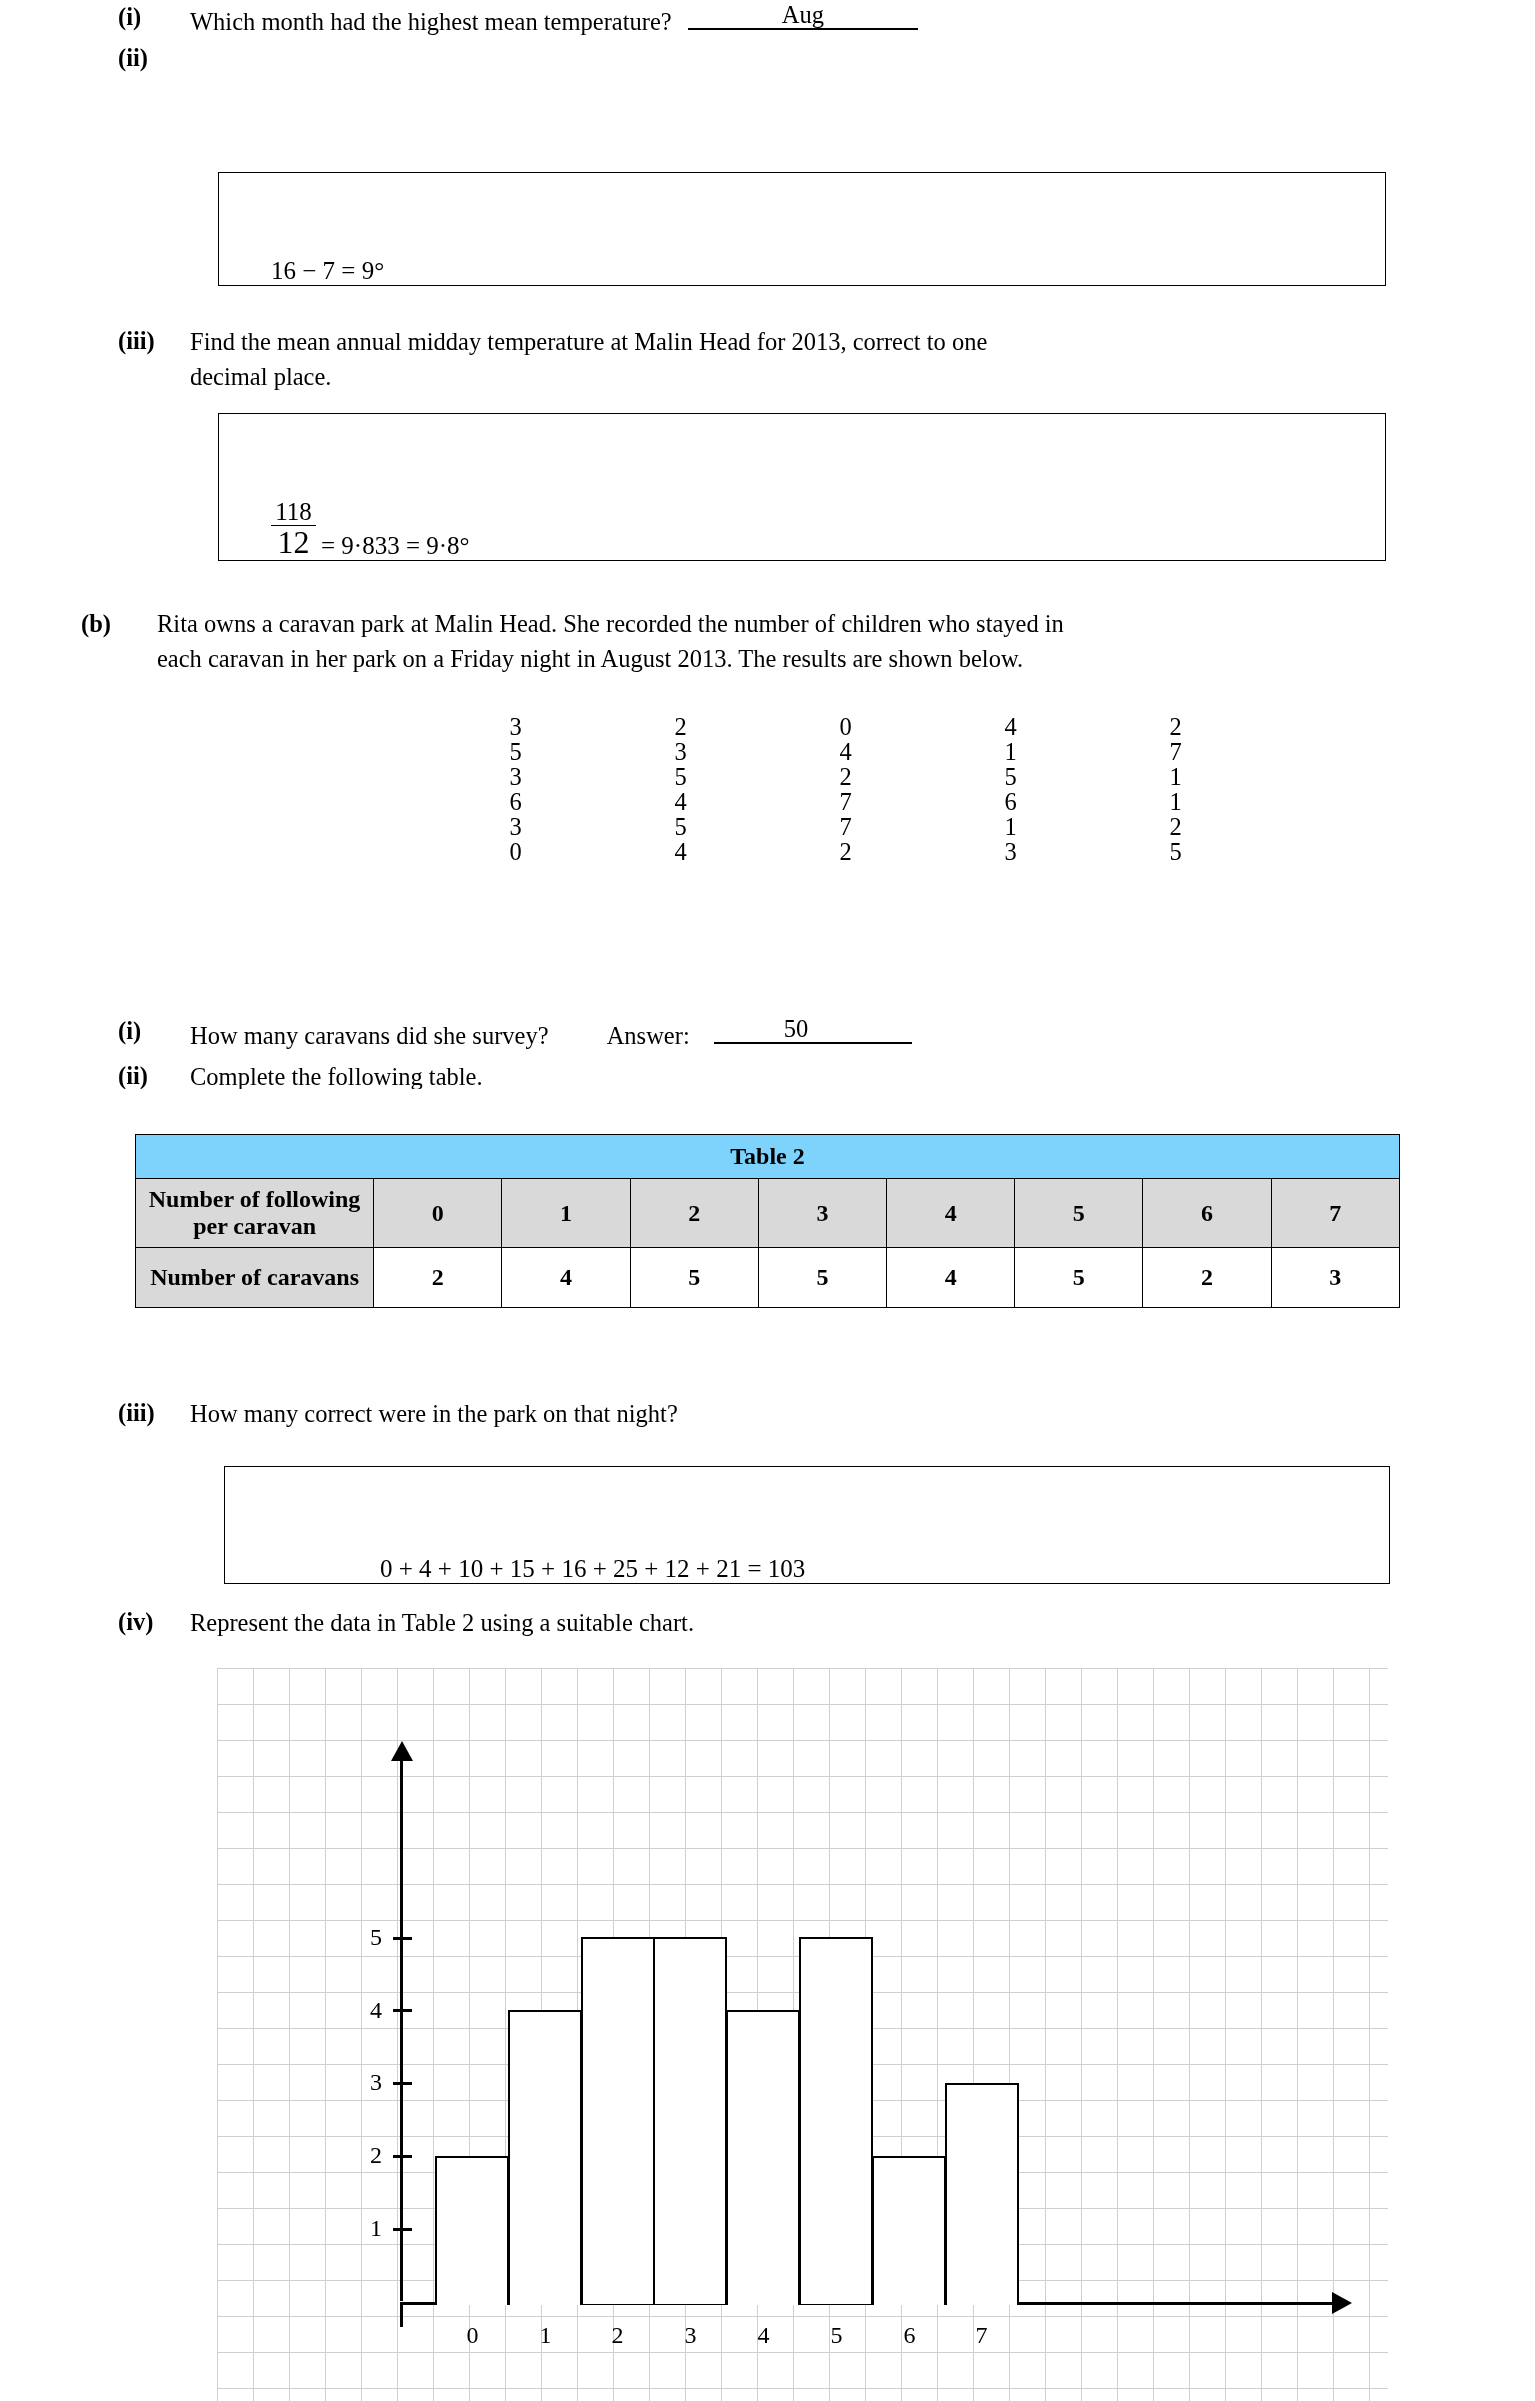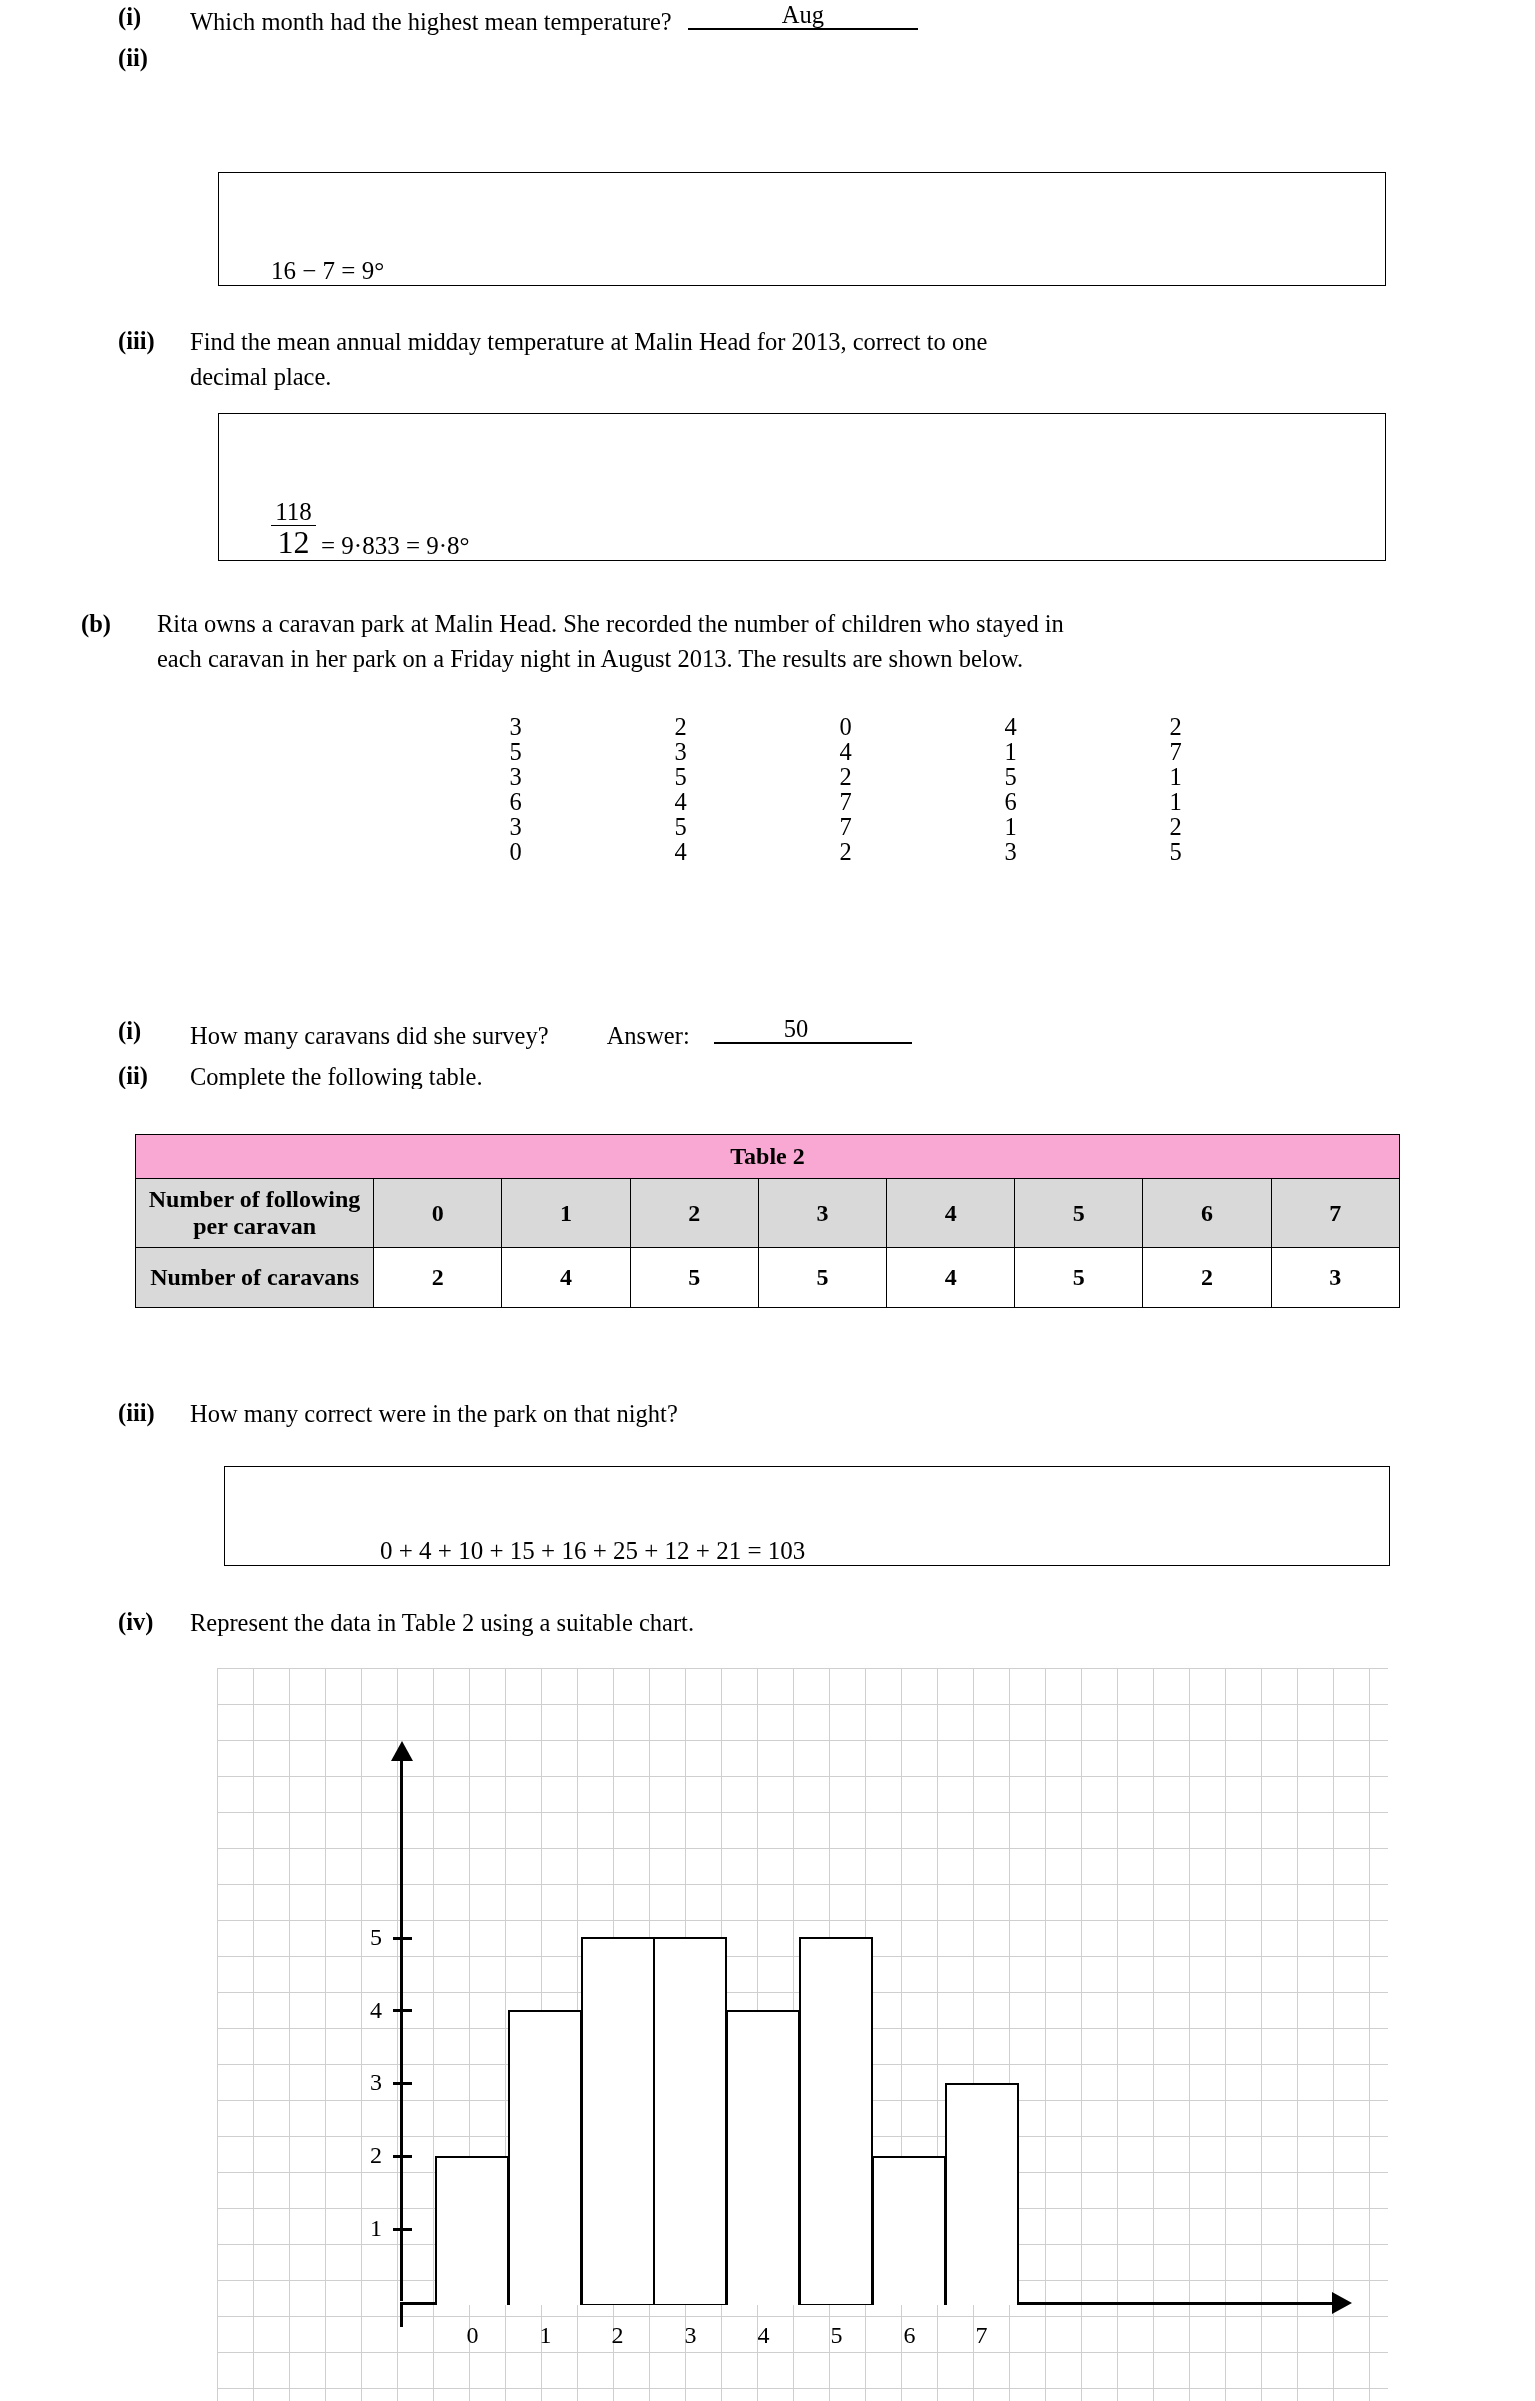--- a/index.html
+++ b/index.html
@@ -97,21 +97,21 @@
     table-layout:fixed;
     font-family:"Liberation Serif", serif;
   }
   table.t2 td, table.t2 th {
     border:1.7px solid #000;
     text-align:center;
     vertical-align:middle;
     font-weight:bold;
     font-size:24px;
   }
-  td.t2-title { height:41px; font-size:24px; background:#f9a8d4; }
+  td.t2-title { height:41px; font-size:24px; background:#7dd3fc; }
   td.t2-rowhdr {
     background:#d9d9d9;
     font-size:22px;
     line-height:27px;
     padding:3.4px 5px;
   }
   td.t2-hdrcell { background:#d9d9d9; height:66px; font-size:24px; }
   td.t2-datacell { background:#fff; height:57px; font-size:24px; }
 
   
@@ -302,21 +302,21 @@
         </tr>
     </tbody>
   </table>
 </div>
 
 <div class="abs q-row" style="left:118px; top:1396px; width:1267px;">
   <div class="q-label">(iii)</div>
   <div class="q-body">How many correct were in the park on that night?</div>
 </div>
 
-<div class="abs ansbox" style="left:224px; top:1466px; width:1166px; height:100px;">
+<div class="abs ansbox" style="left:224px; top:1466px; width:1166px; height:118px;">
   <div class="ansbox-inner" style="padding-left:155px;">
     <span>0 + 4 + 10 + 15 + 16 + 25 + 12 + 21 = 103</span>
   </div>
 </div>
 
 <div class="abs q-row" style="left:118px; top:1605px; width:1267px;">
   <div class="q-label">(iv)</div>
   <div class="q-body">Represent the data in Table 2 using a suitable chart.</div>
 </div>
 

